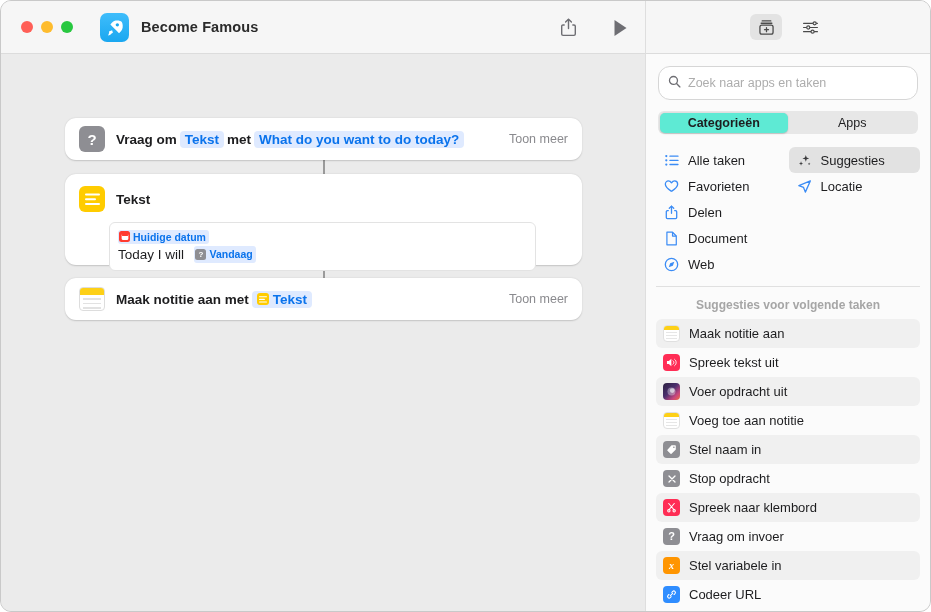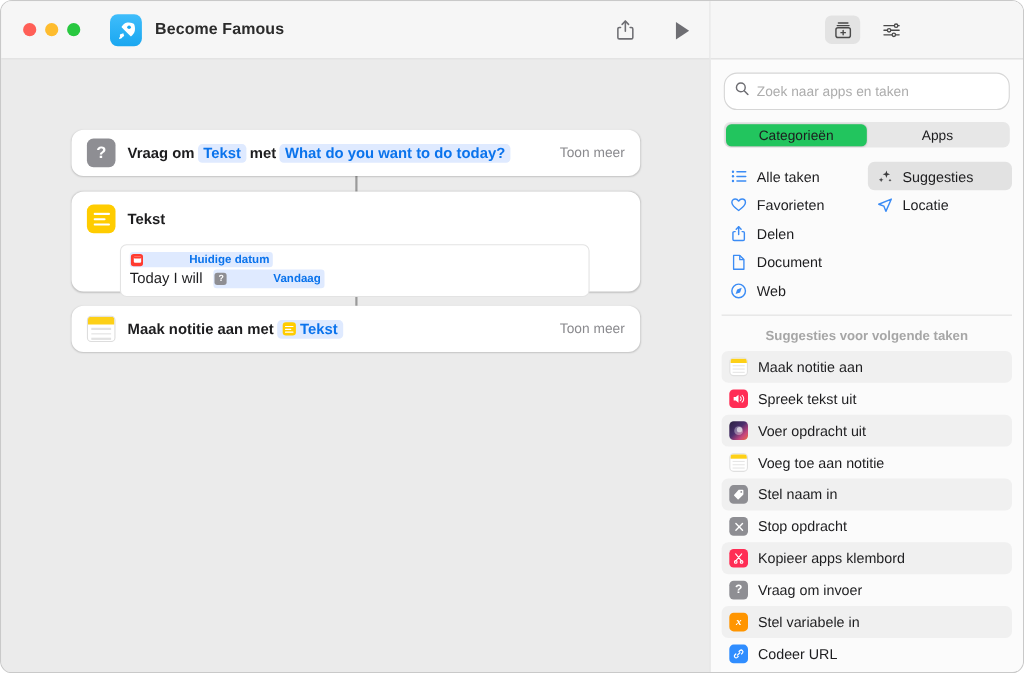--- a/index.html
+++ b/index.html
@@ -131,21 +131,20 @@
     border-radius: 6px;
     background: #ffffff;
     padding: 6px 8px 7px 8px;
     min-height: 46px;
   }
   .var-chip {
     display: inline-flex; align-items: center;
     background: #dfeaff; border-radius: 3px;
     padding: 0 3px 0 1px;
     vertical-align: middle;
-    gap: 39px;
   }
   .var-chip .mini {
     width: 11px; height: 11px; border-radius: 2.5px;
     display: inline-flex; align-items: center; justify-content: center;
     margin-right: 3px; flex: 0 0 auto;
   }
   .var-chip .mini.red { background: #ff3b30; }
   .var-chip .mini.gray { background: #8e8e93; }
   .var-chip .lbl { color: #0a73ec; font-size: 10.5px; font-weight: bold; }
   .field-line1 { line-height: 14px; }
@@ -194,21 +193,21 @@
     background: #e7e7e7;
     border-radius: 6px;
     display: flex; padding: 1.5px;
   }
   .seg {
     flex: 1; display: flex; align-items: center; justify-content: center;
     font-size: 12.5px; color: #1d1d1f;
     border-radius: 5px;
   }
   .seg.active {
-    background: #22c55e; font-weight: normal;
+    background: #5eead4; font-weight: bold;
     box-shadow: 0 0.5px 1.5px rgba(0,0,0,0.18);
   }
 
   #categories {
     margin: 13px 10px 0 10px;
     display: flex;
     padding-bottom: 9px;
     border-bottom: 1px solid #e0e0e0;
   }
   .cat-col { display: flex; flex-direction: column; }
@@ -563,21 +562,21 @@
       </div>
 
       <div class="sugg-item alt">
         <span class="sugg-icon red">
           <svg width="11" height="11" viewBox="0 0 12 12">
             <path d="M3 1.6l6 7.2M9 1.6l-6 7.2" stroke="#ffffff" stroke-width="1.1" stroke-linecap="round"></path>
             <circle cx="3.1" cy="9.6" r="1.3" stroke="#ffffff" stroke-width="1.1" fill="none"></circle>
             <circle cx="8.9" cy="9.6" r="1.3" stroke="#ffffff" stroke-width="1.1" fill="none"></circle>
           </svg>
         </span>
-        <span class="sugg-label">Kopieer apps klembord</span>
+        <span class="sugg-label">Spreek naar klembord</span>
       </div>
 
       <div class="sugg-item">
         <span class="sugg-icon gray">
           <span style="color:#fff;font-size:11px;font-weight:bold;line-height:1;">?</span>
         </span>
         <span class="sugg-label">Vraag om invoer</span>
       </div>
 
       <div class="sugg-item alt">

